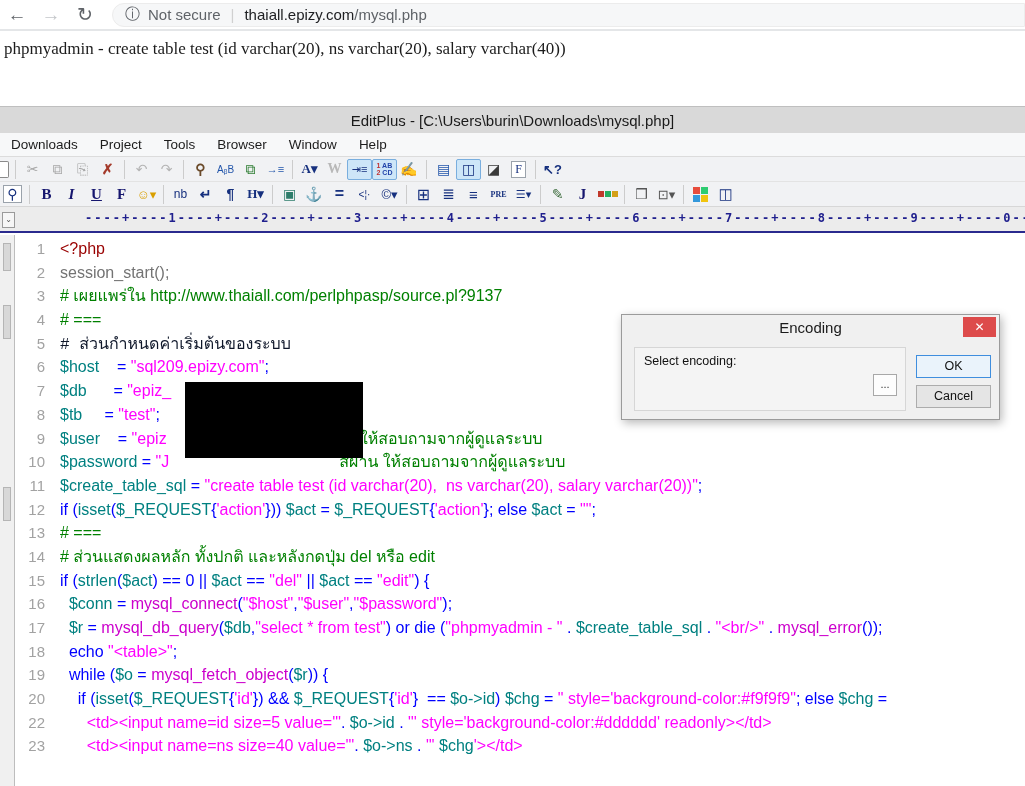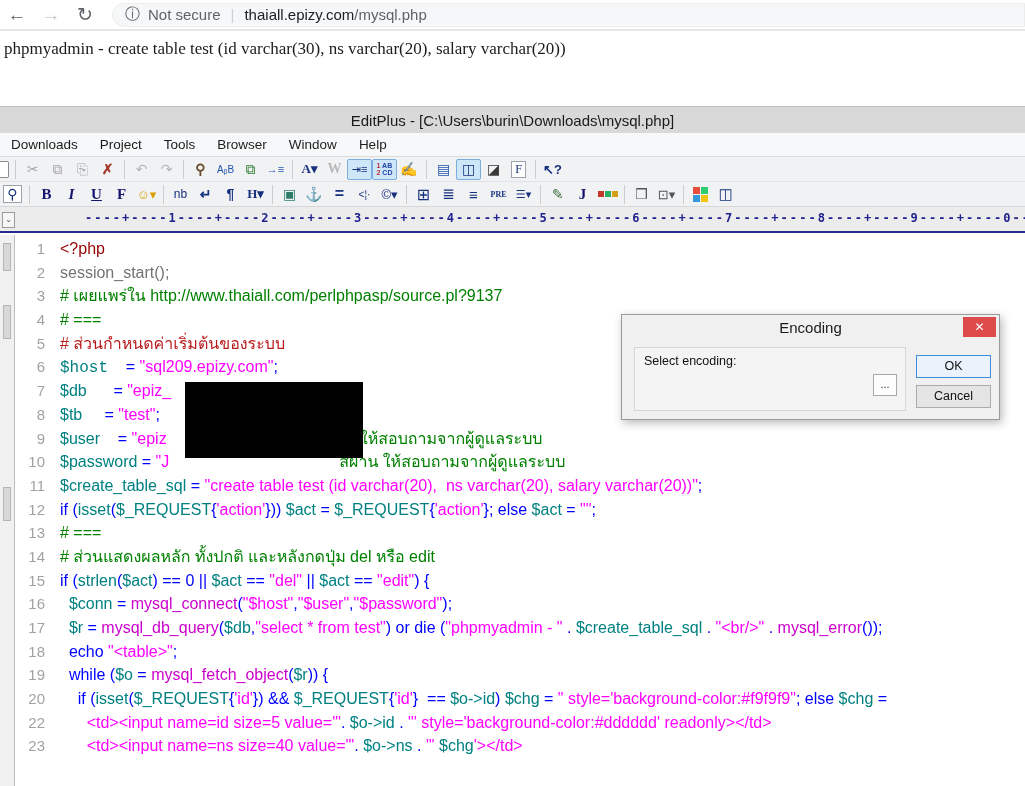--- a/index.html
+++ b/index.html
@@ -99,21 +99,21 @@
   <div class="omnibox" style="margin-right:0;border-radius:13px 0 0 13px;">
     <span>ⓘ</span>
     <span class="sec">Not secure</span>
     <span class="bar">|</span>
     <span class="host">thaiall.epizy.com</span>
       <span class="path">/mysql.php</span>
   </div>
 </div>
 
 <div class="page-text">
-  <div>phpmyadmin - create table test (id varchar(30), ns varchar(20), salary varchar(20))</div>
+  <div>phpmyadmin - create table test (id varchar(20), ns varchar(20), salary varchar(40))</div>
 </div>
 
 <div class="ep-title">EditPlus - [C:\Users\burin\Downloads\mysql.php]</div>
 <div class="ep-menu" id="menu">
     <span class="menu-item">Downloads</span>
     <span class="menu-item">Project</span>
     <span class="menu-item">Tools</span>
     <span class="menu-item">Browser</span>
     <span class="menu-item">Window</span>
     <span class="menu-item">Help</span>
@@ -313,25 +313,25 @@
       <div class="crow">
         <span class="lnum">3</span>
         <span class="ltext"><span style="color: rgb(0, 128, 0);"># เผยแพร่ใน http://www.thaiall.com/perlphpasp/source.pl?9137</span></span>
       </div>
       <div class="crow">
         <span class="lnum">4</span>
         <span class="ltext"><span style="color: rgb(0, 128, 0);"># ===</span></span>
       </div>
       <div class="crow">
         <span class="lnum">5</span>
-        <span class="ltext"><span style="color: #b91c1c;"># ส่วนกำหนดค่าเริ่มต้นของระบบ</span></span>
+        <span class="ltext"><span style="color: #0f172a; font-family: Liberation Mono, monospace;"># ส่วนกำหนดค่าเริ่มต้นของระบบ</span></span>
       </div>
       <div class="crow">
         <span class="lnum">6</span>
-        <span class="ltext"><span style="color: rgb(0, 128, 128); font-family: Liberation Mono, monospace;">$host</span><span style="color: rgb(0, 0, 255);">    = </span><span style="color: rgb(255, 0, 255);">"sql209.epizy.com"</span><span style="color: rgb(0, 0, 255);">;</span></span>
+        <span class="ltext"><span style="color: rgb(0, 128, 128);">$host</span><span style="color: rgb(0, 0, 255);">    = </span><span style="color: rgb(255, 0, 255);">"sql209.epizy.com"</span><span style="color: rgb(0, 0, 255);">;</span></span>
       </div>
       <div class="crow">
         <span class="lnum">7</span>
         <span class="ltext"><span style="color: rgb(0, 128, 128);">$db</span><span style="color: rgb(0, 0, 255);">      = </span><span style="color: rgb(255, 0, 255);">"epiz_</span></span>
       </div>
       <div class="crow">
         <span class="lnum">8</span>
         <span class="ltext"><span style="color: rgb(0, 128, 128);">$tb</span><span style="color: rgb(0, 0, 255);">     = </span><span style="color: rgb(255, 0, 255);">"test"</span><span style="color: rgb(0, 0, 255);">;</span></span>
       </div>
       <div class="crow">

